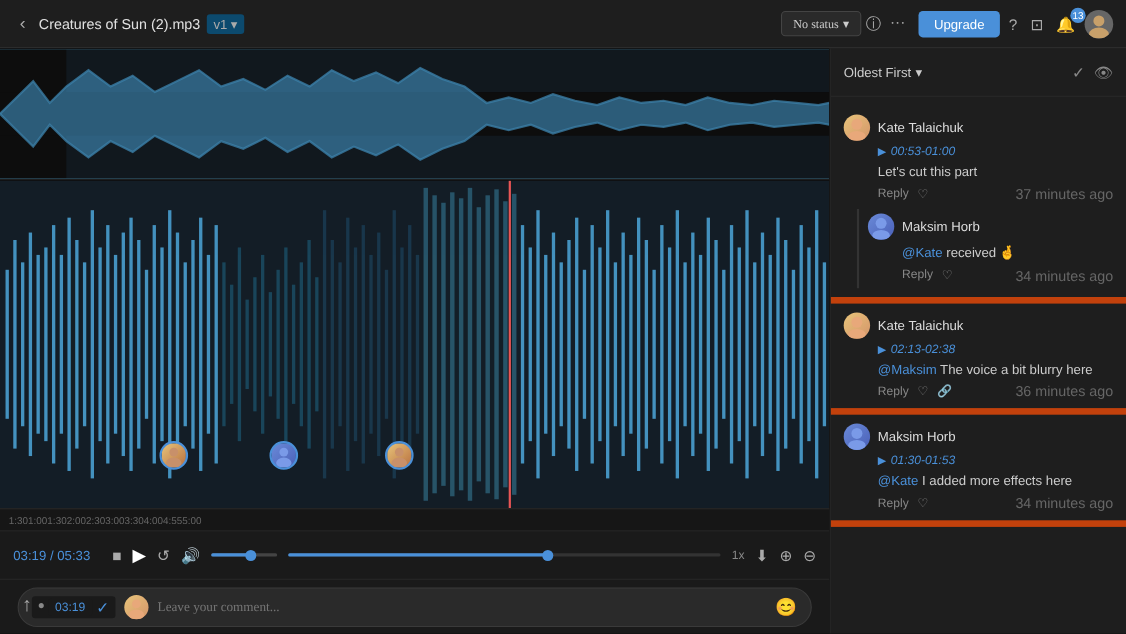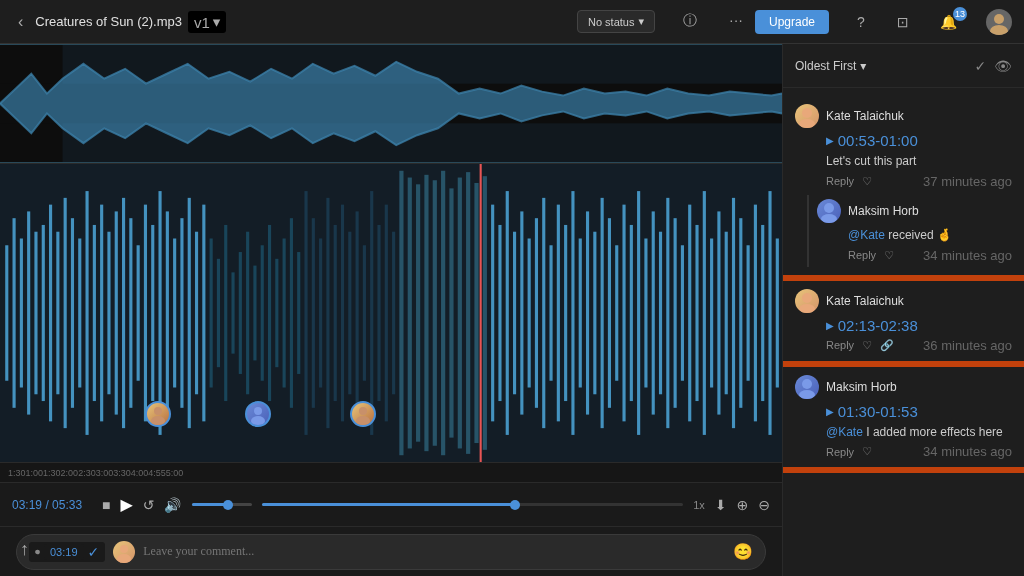--- a/index.html
+++ b/index.html
@@ -35,49 +35,51 @@
       font-size: 16px;
       cursor: pointer;
       padding: 2px 6px;
     }
     .file-title {
       color: #e0e0e0;
       font-size: 13px;
       font-weight: 500;
     }
     .version-tag {
-      background: #000000;
+      background: #0c4a6e;
       color: #aaa;
-      font-size: 15px;
+      font-size: 12px;
       padding: 2px 6px;
       border-radius: 3px;
       display: flex;
-      align-items: flex-end;
+      align-items: flex-start;
       gap: 3px;
     }
     .topbar-center {
       display: flex;
-      gap: 24px;
+      align-items: center;
+      gap: 0;
+      font-family: Liberation Serif, serif;
     }
     .status-btn {
       background: #2a2a2a;
       border: 1px solid #444;
       color: #ccc;
       font-size: 11px;
       padding: 4px 10px;
       border-radius: 4px;
       cursor: pointer;
       display: flex;
       align-items: center;
       gap: 4px;
     }
     .topbar-right {
       display: flex;
       align-items: center;
-      gap: 24px;
+      gap: 4px;
     }
     .upgrade-btn {
       background: #4a90d9;
       color: #fff;
       border: none;
       padding: 5px 14px;
       border-radius: 4px;
       font-size: 12px;
       cursor: pointer;
     }
@@ -293,21 +295,21 @@
       background: linear-gradient(135deg, #e8c47a, #d4956a);
       display: flex;
       align-items: center;
       justify-content: center;
       font-size: 9px;
       color: #fff;
     }
 
     
     .comments-sidebar {
-      width: 242px;
+      width: 270px;
       background: #1e1e1e;
       border-left: 1px solid #2a2a2a;
       display: flex;
       flex-direction: column;
       overflow: hidden;
     }
 
     .comments-header {
       height: 44px;
       display: flex;
@@ -379,22 +381,23 @@
       gap: 4px;
       margin-bottom: 4px;
       margin-left: 31px;
     }
     .play-icon-sm {
       color: #4a90d9;
       font-size: 10px;
     }
     .ts-link {
       color: #4a90d9;
-      font-size: 15px;
-      cursor: pointer;
+      font-size: 11px;
+      cursor: pointer;
+      font-style: italic;
     }
     .comment-text {
       color: #ccc;
       font-size: 12px;
       line-height: 1.4;
       margin-left: 31px;
       margin-bottom: 4px;
     }
     .comment-mention {
       color: #4a90d9;
@@ -827,20 +830,23 @@
                 <circle cx="12" cy="9" r="5" fill="#e8a87a"></circle>
                 <ellipse cx="12" cy="20" rx="8" ry="5" fill="#e8a87a"></ellipse>
               </svg>
           </div>
           <span class="comment-username">Kate Talaichuk</span>
         </div>
         <div class="comment-timestamp-link">
           <span class="play-icon-sm">▶</span>
           <span class="ts-link">02:13-02:38</span>
         </div>
+        <div class="comment-text">
+          <span class="comment-mention">@Maksim</span> The voice a bit blurry here
+        </div>
         <div class="comment-actions">
           <span class="reply-btn">Reply</span>
           <span class="like-btn">♡</span>
           <span class="attach-icon">🔗</span>
           <span class="time-ago">36 minutes ago</span>
         </div>
       </div>
 
       <div class="comment-item">
         <div class="comment-user-row">

